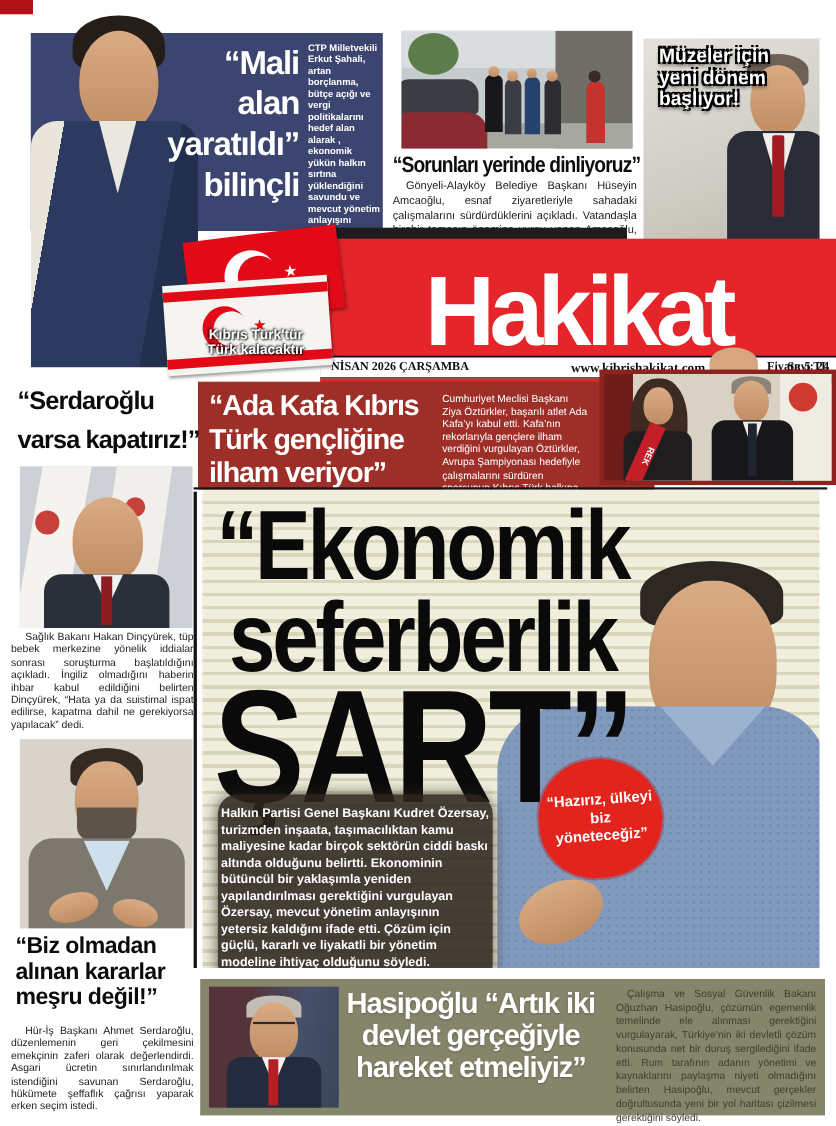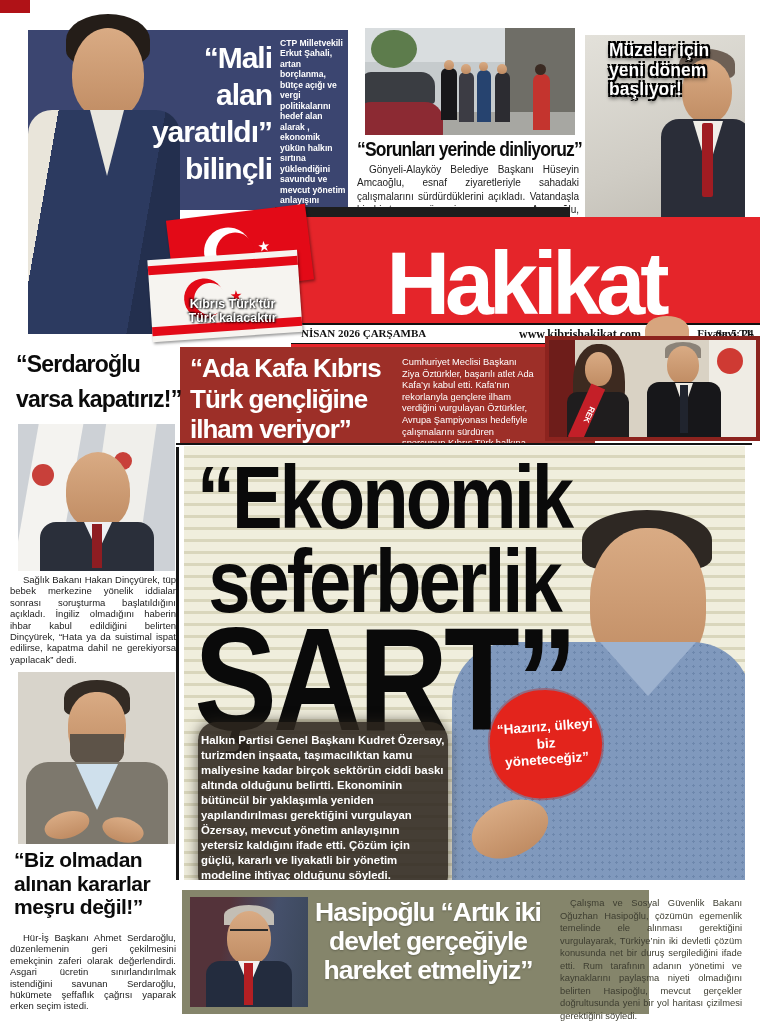--- a/index.html
+++ b/index.html
@@ -14,21 +14,21 @@
        font-size:30px;line-height:1.23;letter-spacing:-1px;}
   .sideA{left:280px;top:38px;width:66px;color:#fff;font-size:8.6px;line-height:1.22;font-weight:600;}
   
   .photoB{left:365px;top:28px;width:210px;height:107px;overflow:hidden;background:#c6cbcd;}
   .hlB{left:357px;top:138px;width:222px;font-weight:900;font-size:17.5px;letter-spacing:-0.8px;
        color:#0c0c0c;white-space:nowrap;transform:scaleY(1.15);transform-origin:left top;}
   .bodyB{left:357px;top:163px;width:222px;font-size:10px;line-height:1.33;color:#222;text-align:justify;text-indent:12px;}
   
   .photoC{left:585px;top:35px;width:160px;height:196px;overflow:hidden;
           background:linear-gradient(160deg,#e3e1da 0%,#cfccc4 60%,#bdb9b0 100%);}
-  .hlC{left:24px;top:6px;width:112px;color:#fff;font-weight:900;font-size:17.5px;line-height:1.12;
+  .hlC{left:14px;top:6px;width:112px;color:#fff;font-weight:900;font-size:17.5px;line-height:1.12;
        text-shadow:-2px -2px 0 #000,2px -2px 0 #000,-2px 2px 0 #000,2px 2px 0 #000,0 3px 4px #000;}
   .bodyC{left:6px;top:76px;width:96px;color:#fff;font-weight:800;font-size:9.3px;line-height:1.25;
        text-shadow:-1px -1px 1px #000,1px 1px 2px #000,1px -1px 1px #000,-1px 1px 1px #000;}
   
   .logo-shadow{left:275px;top:207px;width:295px;height:116px;background:#1d1d1d;}
   .logo-red{left:291px;top:217px;width:469px;height:132px;background:#e5252a;display:flex;
             align-items:center;justify-content:center;}
   .logo-text{color:#fff;font-weight:900;font-size:88px;letter-spacing:-5px;line-height:1;
              transform:scaleY(1.02);font-family:"Liberation Sans",sans-serif;}
   .datebar{left:291px;top:323px;width:469px;height:18px;background:#fff;border-top:2px solid #111;
@@ -73,21 +73,21 @@
   .hlF1{top:6px;font-size:76px;}
   .hlF2{top:90px;font-size:76px;}
   .hlF3{top:160px;font-size:124px;letter-spacing:-4px;}
   .blobF{left:14px;top:276px;width:244px;background:rgba(44,38,30,.88);border-radius:18px;
       padding:11px 3px;color:#fff;font-weight:700;font-size:11.4px;line-height:1.32;box-shadow:0 0 14px rgba(44,38,30,.7);}
   .badgeF{left:306px;top:244px;width:112px;height:108px;background:#e3241c;border-radius:48% 52% 50% 46%;
       transform:rotate(-4deg);display:flex;align-items:center;justify-content:center;text-align:center;
       color:#fff;font-weight:900;font-size:13.5px;line-height:1.25;padding:4px;box-sizing:border-box;
       box-shadow:0 0 0 2px rgba(180,20,15,.35);}
   
-  .boxH{left:182px;top:890px;width:467px;height:124px;background:#85856b;}
+  .boxH{left:182px;top:890px;width:568px;height:124px;background:#85856b;}
   .photoH{left:8px;top:7px;width:118px;height:110px;overflow:hidden;
       background:linear-gradient(100deg,#54333a 0 30%,#45506b 65%,#3a4658 100%);}
   .hlH{left:120px;top:8px;width:252px;text-align:center;color:#fff;font-weight:900;font-size:26.5px;
       line-height:1.1;letter-spacing:-1px;text-shadow:0 1px 2px rgba(0,0,0,.25);}
   .bodyH{left:378px;top:7px;width:182px;color:#3e3e31;font-size:9.4px;line-height:1.33;text-align:justify;text-indent:10px;}
   
   .shape{position:absolute;}
   .skin{background:linear-gradient(180deg,#d9ab84,#c08c63);}
   .round{border-radius:50% 50% 46% 46%;}
 </style>

